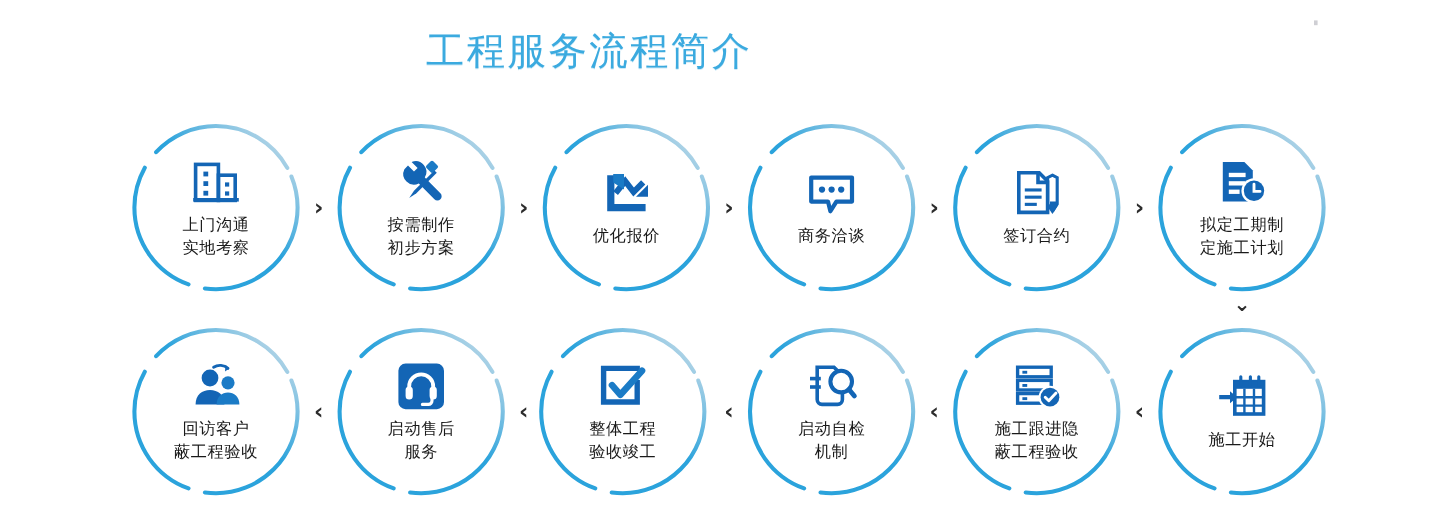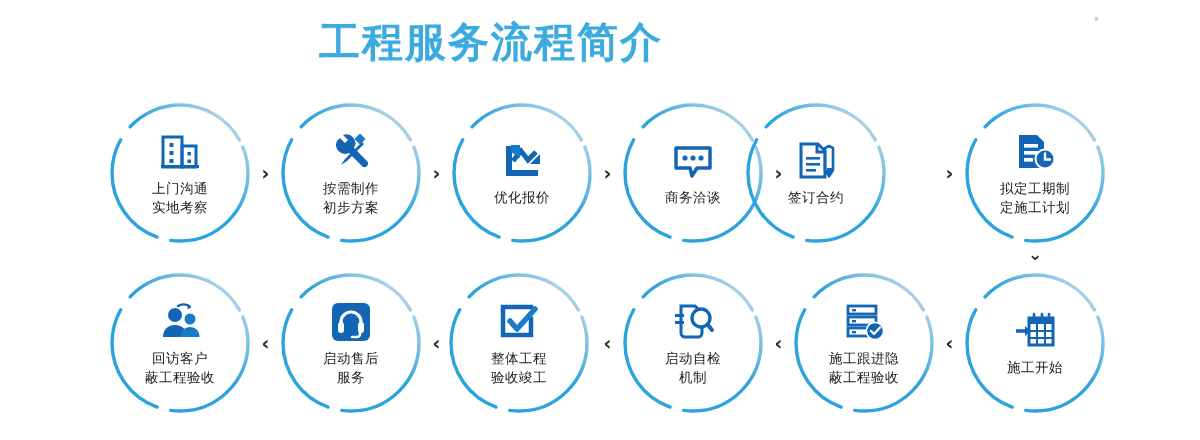--- a/index.html
+++ b/index.html
@@ -8,22 +8,22 @@
     background:#ffffff;
     font-family:"Liberation Sans","DejaVu Sans",sans-serif;
     overflow:hidden;
     position:relative;
   }
   #page{position:relative;width:1200px;height:440px;}
 
   .title{
     position:absolute;top:22px;left:0;width:982px;
     text-align:center;
-    font-size:41px;
-    font-weight:bold;
+    font-size:32px;
+    font-weight:normal;
     letter-spacing:2px;
     color:#3BAADF;
     line-height:40px;
     text-shadow:0 1px 0 rgba(59,170,223,.25);
   }
 
   .row{position:absolute;left:0;width:1092px;height:160px;}
   .row.row1{top:97px;}
   .row.row2{top:267px;}
 
@@ -206,21 +206,21 @@
     <path d="M5 8 h34 v20 h-13 l-5 8 -2 -8 H5 Z" fill="none" stroke="#1365B5" stroke-width="3.5" stroke-linejoin="round"></path>
     <circle cx="14" cy="18" r="2.6" fill="#1365B5"></circle>
     <circle cx="22" cy="18" r="2.6" fill="#1365B5"></circle>
     <circle cx="30" cy="18" r="2.6" fill="#1365B5"></circle>
   </svg>
           </div>
           <div class="label">商务洽谈</div>
         </div>
       </div>
       <div class="chev" style="left: 778.5px;">›</div>
-      <div class="node" style="left: 816px;">
+      <div class="node" style="left: 864px;">
         <div class="ring">
           <svg viewBox="0 0 152 152">
     <defs>
       <linearGradient id="g4" x1="0" y1="1" x2="1" y2="0">
         <stop offset="0%" stop-color="#2BA3DC"></stop>
         <stop offset="55%" stop-color="#2BA3DC"></stop>
         <stop offset="100%" stop-color="#E3E6EA"></stop>
       </linearGradient>
     </defs>
     <circle cx="76" cy="76" r="68" fill="none" stroke="url(#g4)" stroke-width="3.4" stroke-linecap="round" stroke-dasharray="150 14 118 16 128 8" stroke-dashoffset="34"></circle>

